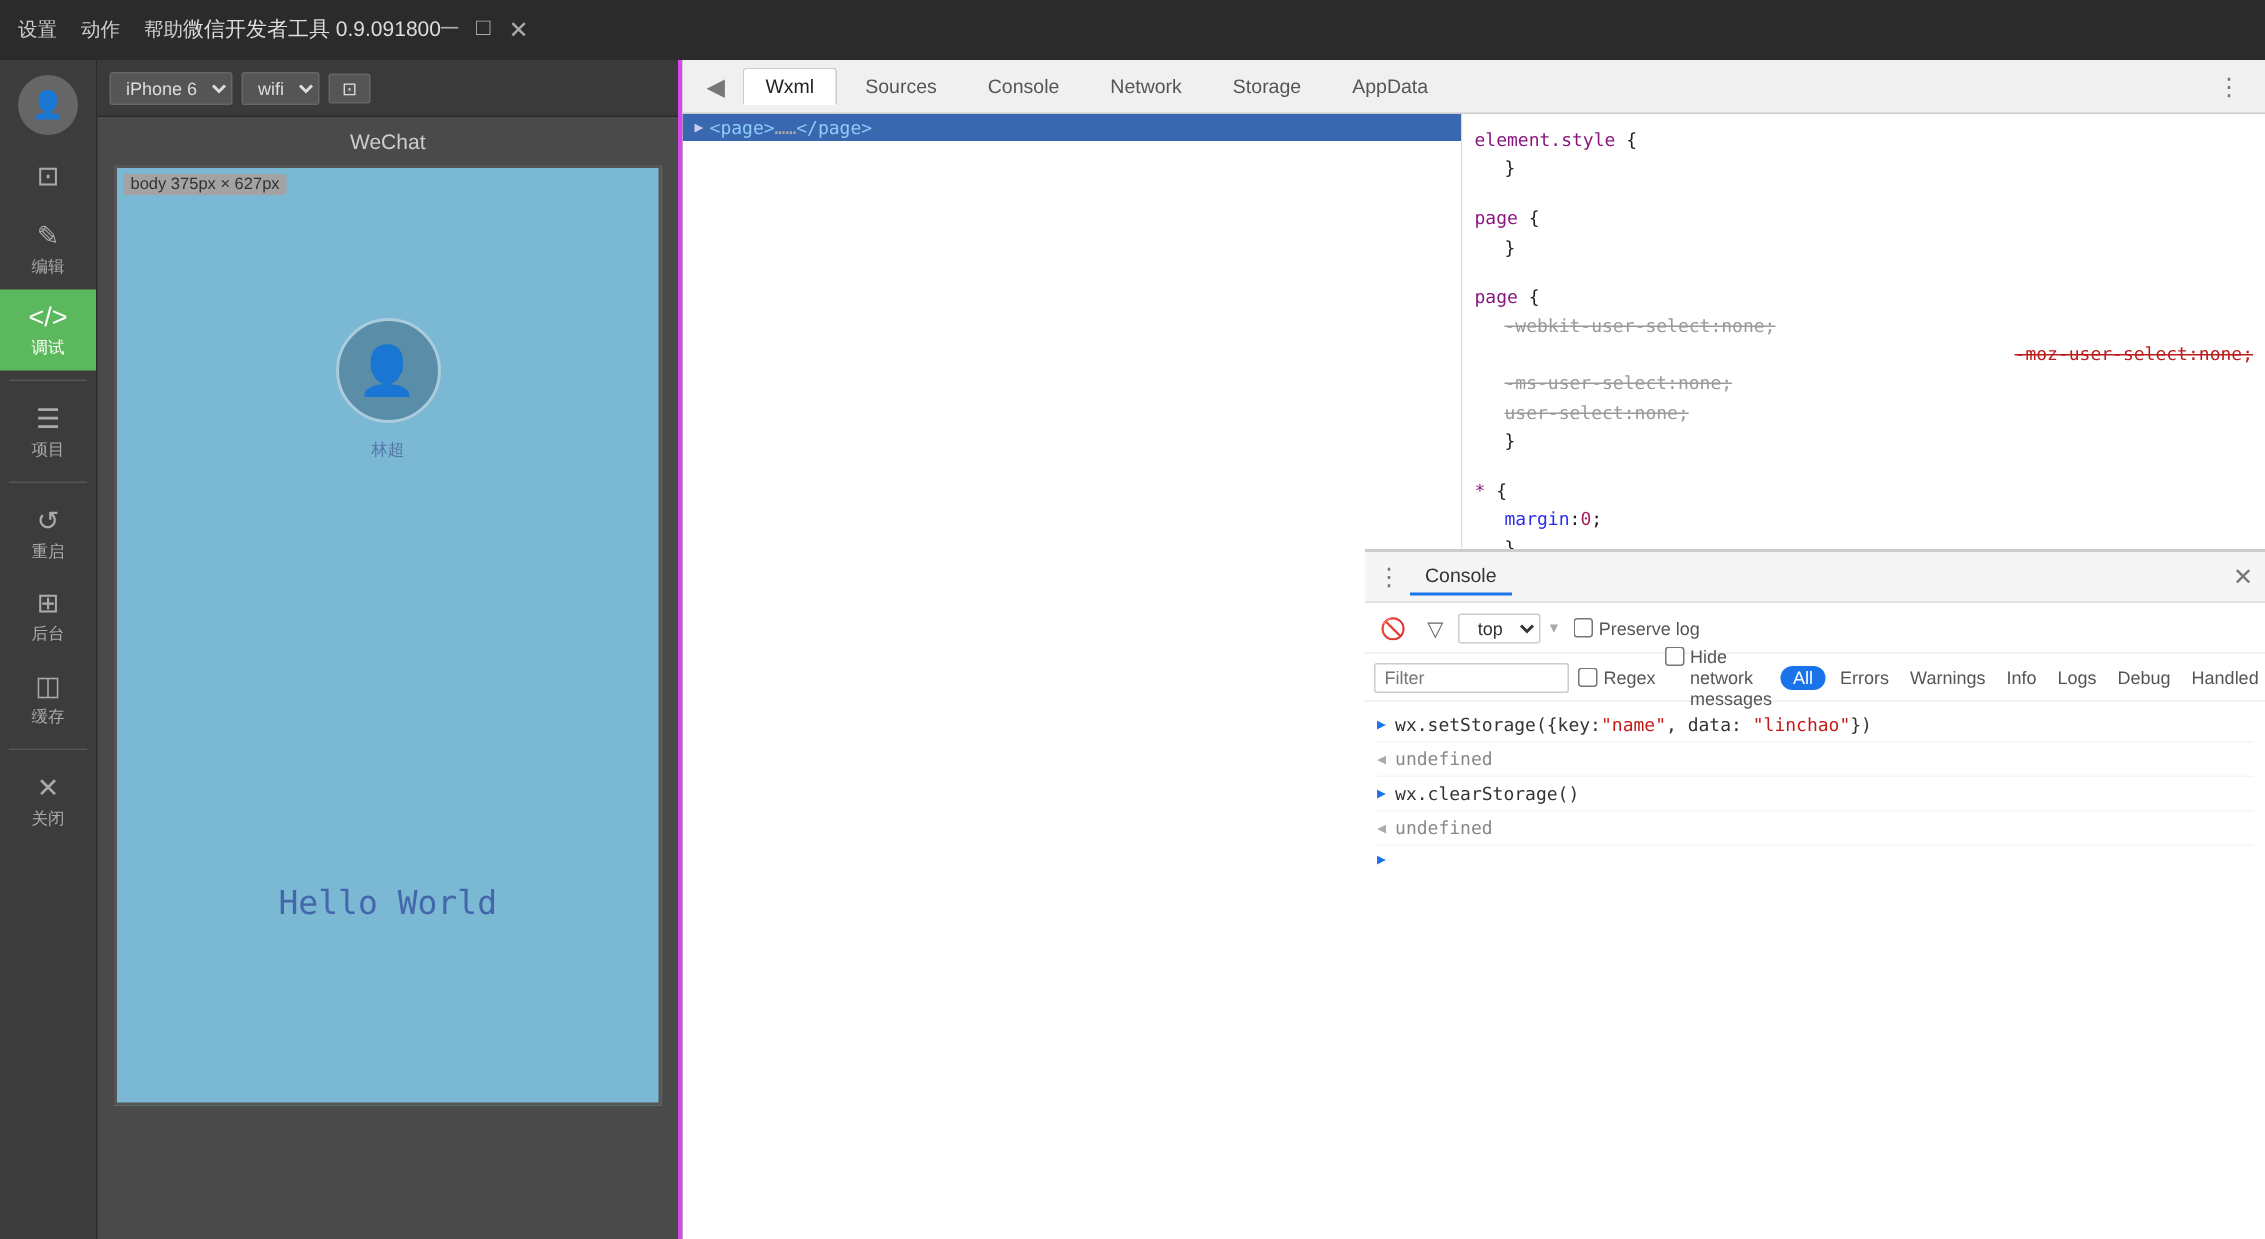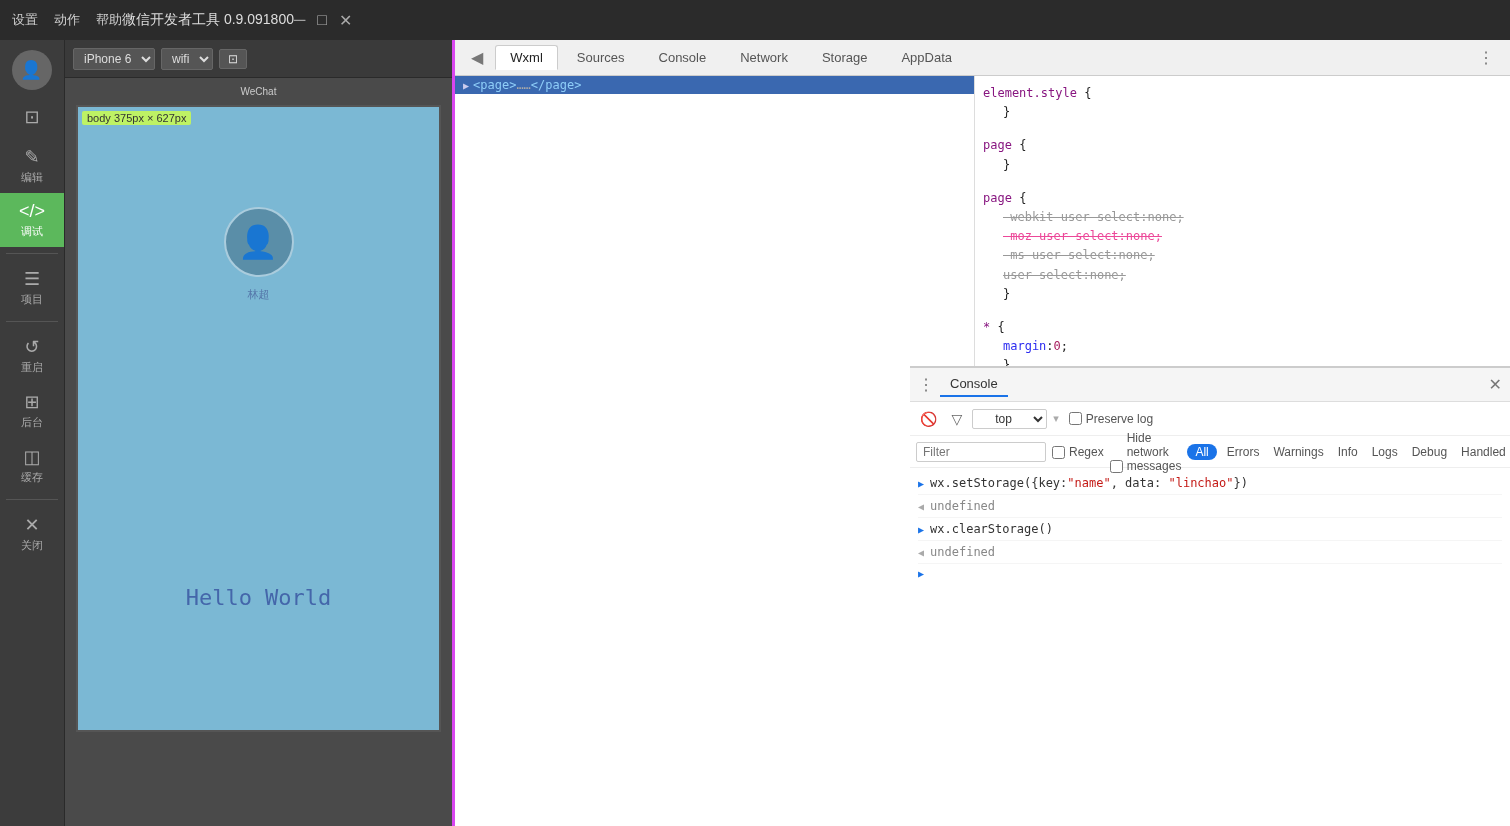--- a/index.html
+++ b/index.html
@@ -109,39 +109,39 @@
       color: #ddd;
       border: 1px solid #666;
       padding: 2px 8px;
       font-size: 12px;
       border-radius: 2px;
       cursor: pointer;
     }
 
     .device-title {
       color: #ccc;
-      font-size: 10px;
+      font-size: 14px;
       padding: 8px 0 4px 0;
     }
 
     .device-screen {
       width: 365px;
       height: 627px;
       background: #7bb8d4;
       border: 2px solid #555;
       position: relative;
       overflow: hidden;
       margin-top: 4px;
     }
 
     .body-label {
       position: absolute;
       top: 4px;
       left: 4px;
-      background: #bef264;
+      background: #a3a3a3;
       color: #333;
       font-size: 11px;
       padding: 1px 5px;
       border-radius: 2px;
     }
 
     .avatar-container {
       position: absolute;
       top: 100px;
       left: 50%;
@@ -331,21 +331,21 @@
       font-size: 14px;
       color: #666;
       cursor: pointer;
       padding: 2px 4px;
     }
     .console-context-select {
       background: #fff;
       border: 1px solid #ccc;
       color: #333;
       font-size: 12px;
-      padding: 1px 18px;
+      padding: 1px 8px;
       border-radius: 2px;
     }
     .preserve-log-row {
       display: flex;
       align-items: center;
       gap: 4px;
       margin-left: 4px;
       font-size: 12px;
       color: #555;
     }
@@ -361,21 +361,21 @@
     }
     .filter-input {
       width: 130px;
       border: 1px solid #ccc;
       padding: 2px 6px;
       font-size: 12px;
       border-radius: 2px;
     }
     .filter-checkbox-row {
       display: flex;
-      align-items: flex-end;
+      align-items: flex-start;
       gap: 4px;
       font-size: 12px;
       color: #555;
     }
     .filter-btn {
       background: none;
       border: none;
       font-size: 12px;
       color: #555;
       cursor: pointer;
@@ -555,21 +555,21 @@
           <span class="css-brace">}</span>
         </div>
 
         <br>
         <div class="css-line">
           <span class="css-selector">page</span> <span class="css-brace">{</span>
         </div>
         <div class="css-line css-prop strikethrough" style="text-decoration:line-through;color:#999;padding-left:20px;">
           -webkit-user-select:none;
         </div>
-        <div class="css-line css-prop strikethrough" style="text-decoration:line-through;color:#ec4899;padding-left:20px;">
+        <div class="css-line css-prop strikethrough" style="text-decoration:line-through;color:#b91c1c;padding-left:20px;text-align:right;">
           -moz-user-select:none;
         </div>
         <div class="css-line css-prop strikethrough" style="text-decoration:line-through;color:#999;padding-left:20px;">
           -ms-user-select:none;
         </div>
         <div class="css-line css-prop strikethrough" style="text-decoration:line-through;color:#999;padding-left:20px;">
           user-select:none;
         </div>
         <div class="css-line css-prop">
           <span class="css-brace">}</span>

